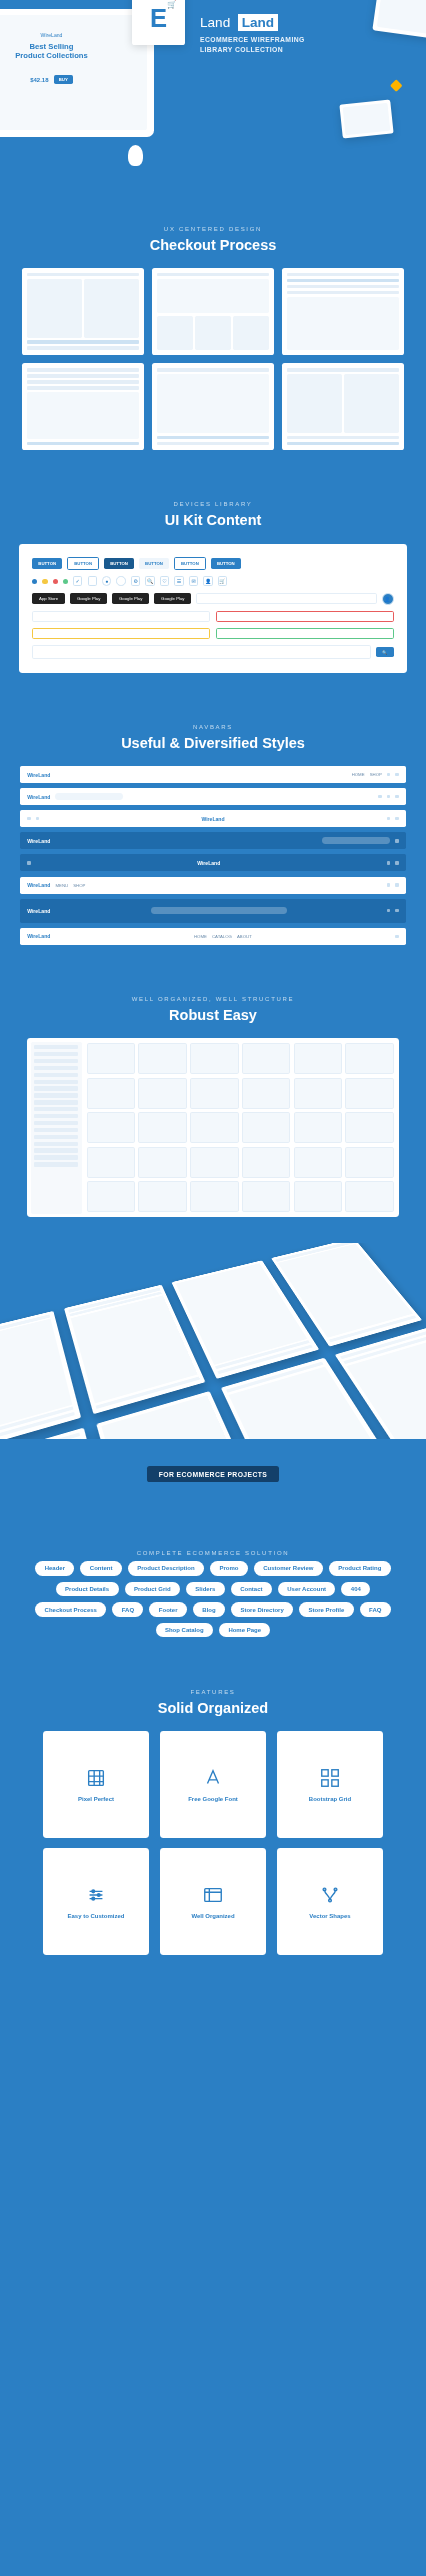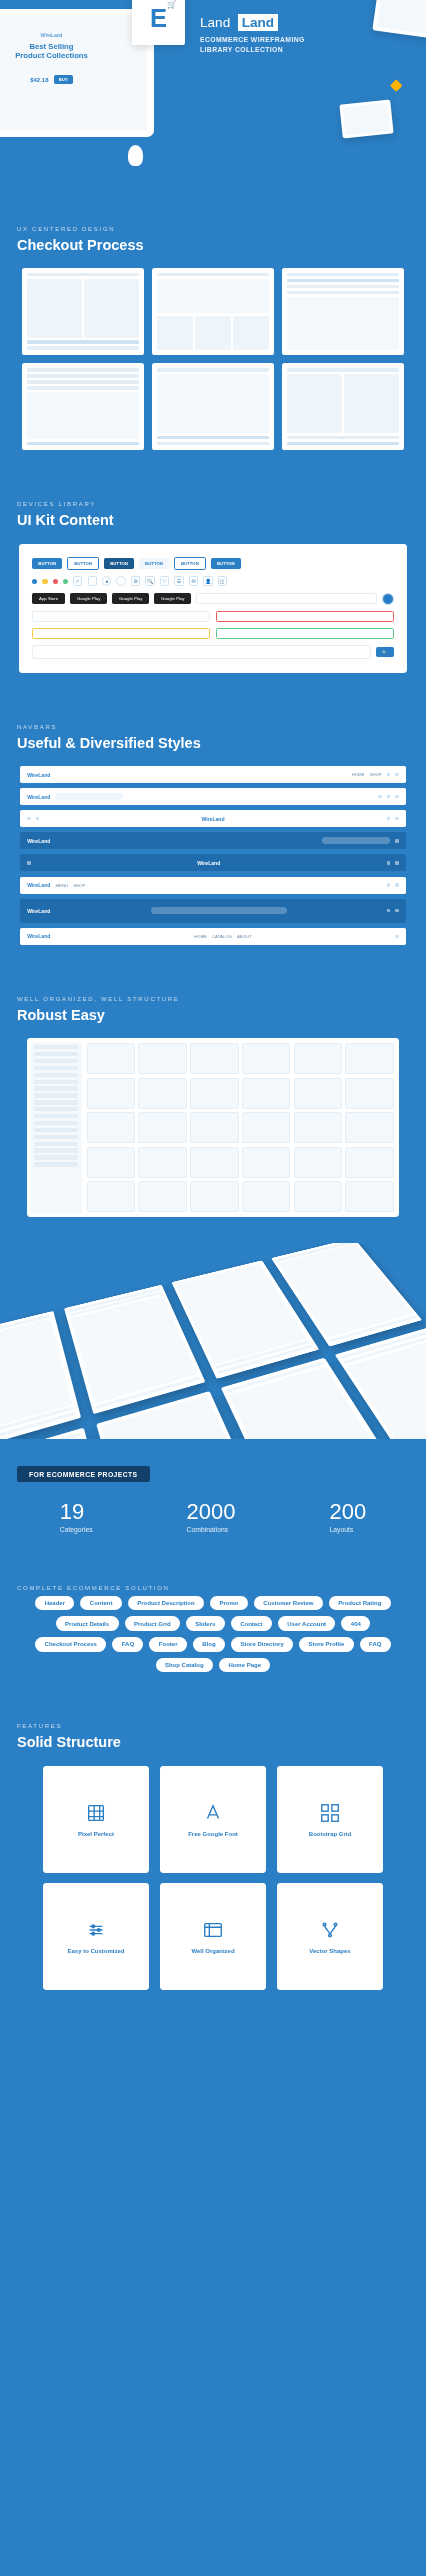--- a/index.html
+++ b/index.html
@@ -1,17 +1,17 @@
 <!DOCTYPE html>
 <html style="font-size:13.6px"><head>
 <meta charset="utf-8">
 <style>
 * { margin: 0; padding: 0; box-sizing: border-box; }
 body { font-family: -apple-system, BlinkMacSystemFont, "Segoe UI", Arial, sans-serif; width: 426px; background: #2b7fc4; color: #fff; }
-.section { padding: 25.6px 17px; }
+.section { padding: 25.6px 17px; text-align: center; }
 .eyebrow { font-size: 6px; letter-spacing: 1.7px; opacity: 0.7; text-transform: uppercase; margin-bottom: 5.1px; }
 .section-title { font-size: 14.5px; font-weight: 700; margin-bottom: 15.3px; }
 
 
 .hero { position: relative; padding: 17px 17px 34px; }
 .monitor { position: absolute; left: -51px; top: 8.5px; width: 205px; height: 128px; background: #fff; border-radius: 6.8px; padding: 6.8px; }
 .monitor-screen { background: #f5f9fc; height: 100%; border-radius: 2.6px; padding: 17px 12px; text-align: center; color: #2b7fc4; }
 .monitor-screen .small { font-size: 5.1px; margin-bottom: 3.4px; }
 .monitor-screen .big { font-size: 7.7px; font-weight: 700; line-height: 1.2; }
 .monitor-screen .price { margin-top: 15.3px; font-size: 6px; font-weight: 700; display: flex; justify-content: center; gap: 5.1px; align-items: center; }
@@ -405,34 +405,20 @@
     <div class="tilt-card">
         <div class="l"></div>
         <div class="l"></div>
         <div class="bl"></div>
       </div>
   </div>
 </div>
 
 <div class="section">
   <div class="badge-pill">FOR ECOMMERCE PROJECTS</div>
-  <div class="stats">
-    <div>
-        <div class="stat-num">19</div>
-        <div class="stat-lbl">Categories</div>
-      </div>
-    <div>
-        <div class="stat-num">2000</div>
-        <div class="stat-lbl">Combinations</div>
-      </div>
-    <div>
-        <div class="stat-num">200</div>
-        <div class="stat-lbl">Layouts</div>
-      </div>
-  </div>
 </div>
 
 <div class="section">
   <div class="eyebrow">COMPLETE ECOMMERCE SOLUTION</div>
   <div class="pill-grid" id="pill-grid">
       <span class="pill">Header</span>
       <span class="pill">Content</span>
       <span class="pill">Product Description</span>
       <span class="pill">Promo</span>
       <span class="pill">Customer Review</span>
@@ -450,21 +436,21 @@
       <span class="pill">Store Directory</span>
       <span class="pill">Store Profile</span>
       <span class="pill">FAQ</span>
       <span class="pill">Shop Catalog</span>
       <span class="pill">Home Page</span>
     </div>
 </div>
 
 <div class="section" style="padding-bottom:43px;">
   <div class="eyebrow">FEATURES</div>
-  <div class="section-title">Solid Structure</div>
+  <div class="section-title">Solid Organized</div>
   <div class="feat-grid">
     <div class="feat">
         <div class="feat-icon">
           <svg viewBox="0 0 24 24">
             <rect x="4" y="4" width="16" height="16" rx="1"></rect>
             <path d="M4 10h16M4 16h16M10 4v16M16 4v16"></path>
           </svg>
         </div>
         <div class="feat-lbl">Pixel Perfect</div>
       </div>

